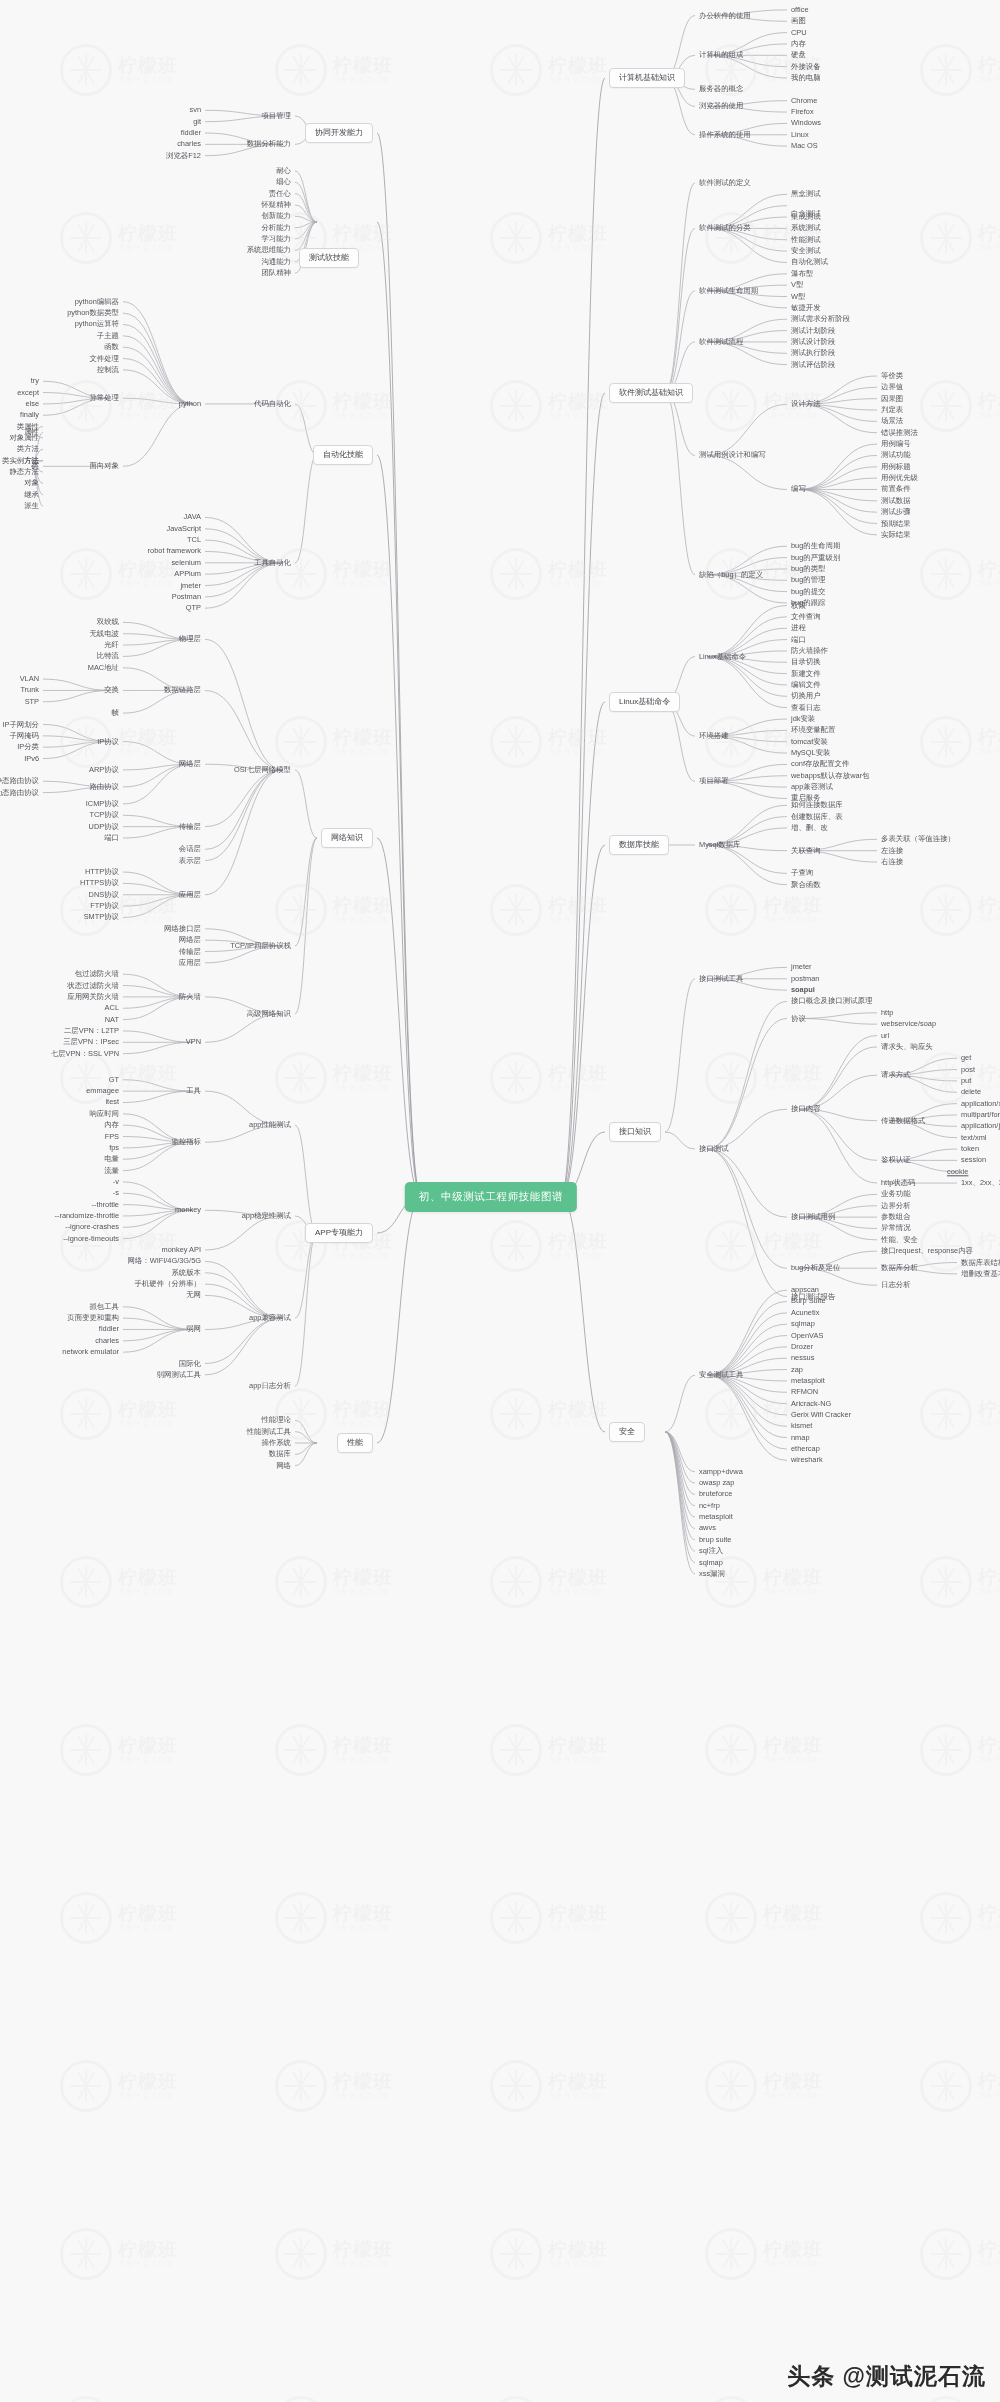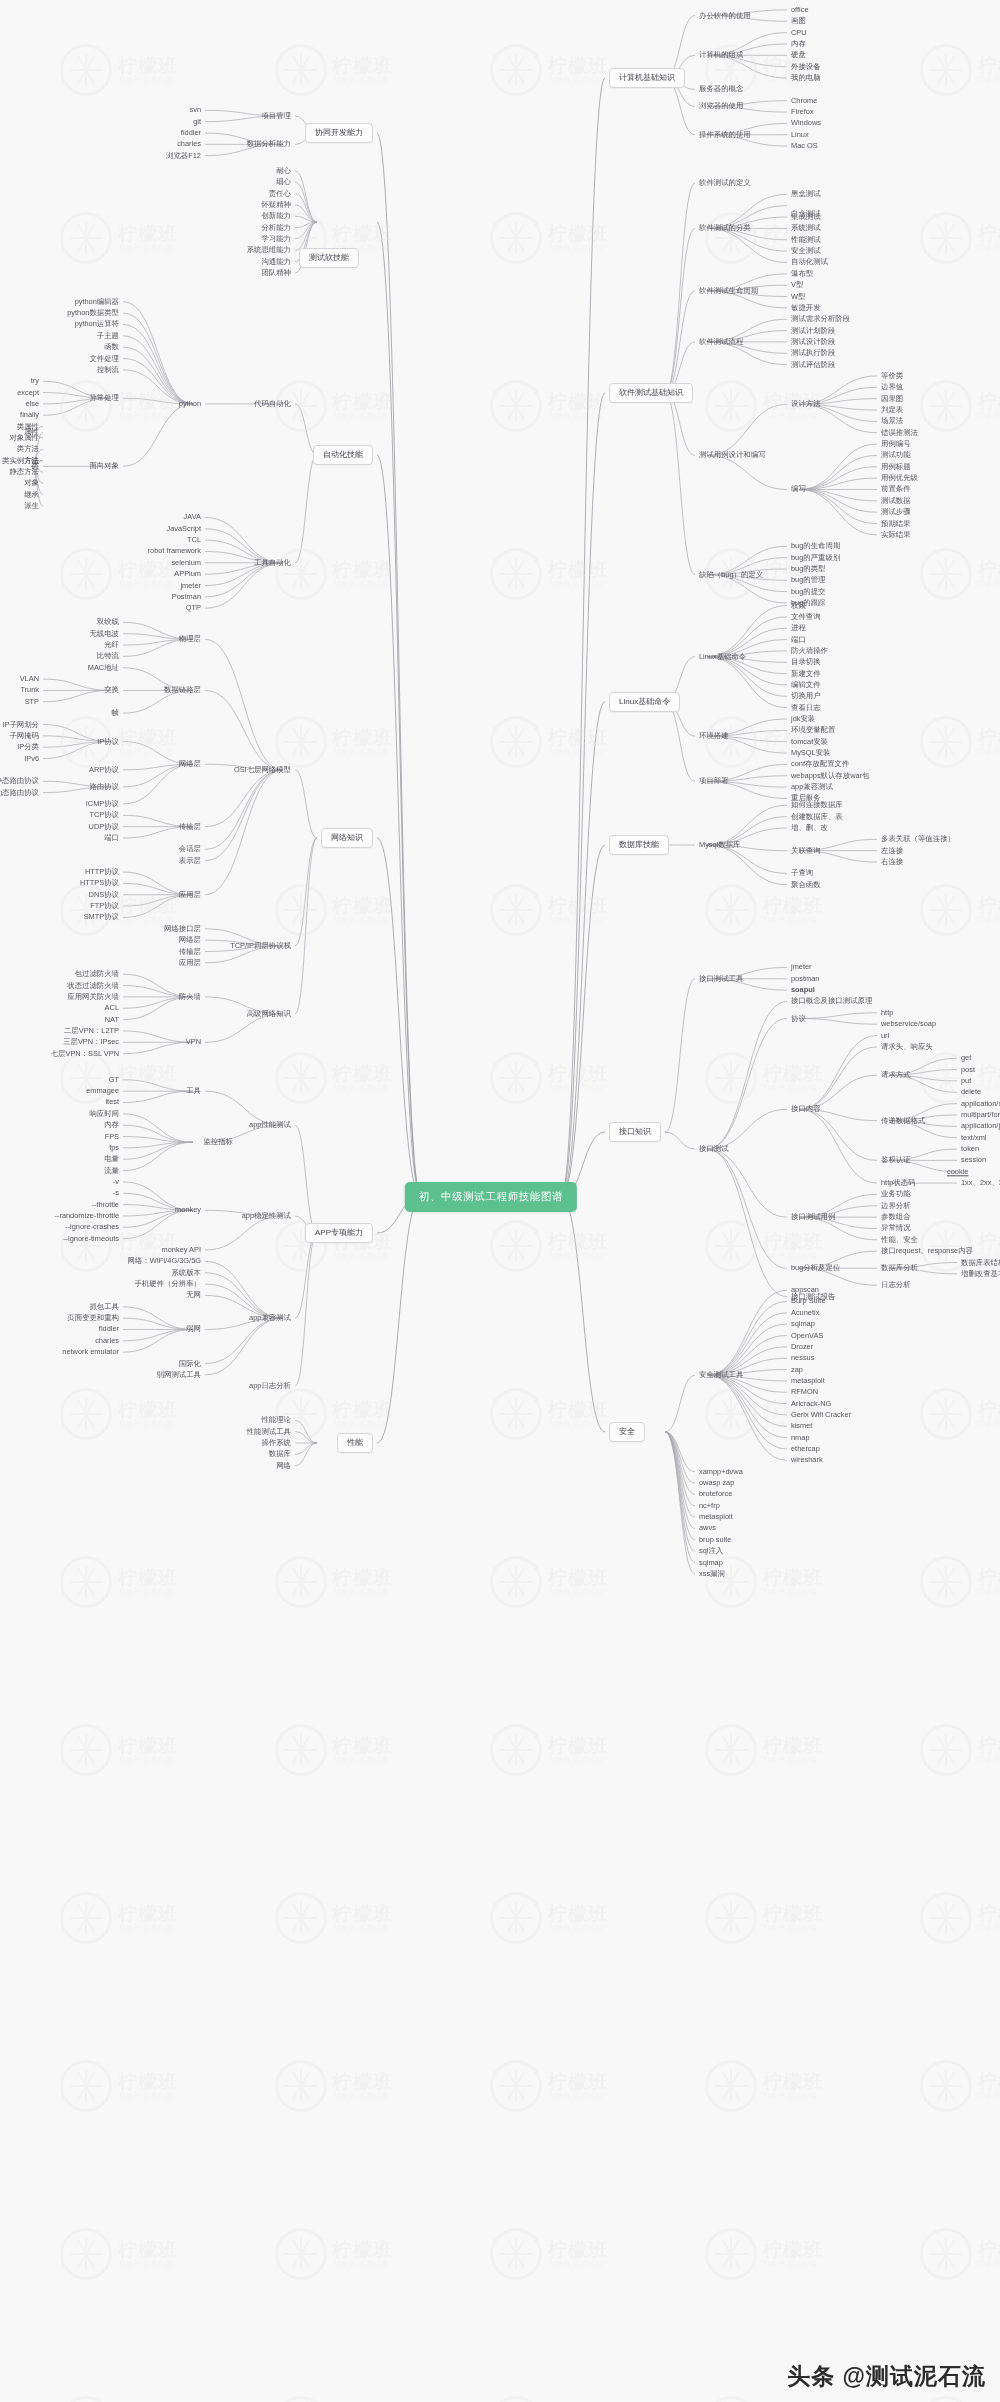--- a/index.html
+++ b/index.html
@@ -1240,21 +1240,21 @@
       <div class="node r" style="left: 201px; top: 1042.3px;">VPN</div>
       <div class="node r" style="left: 119px; top: 1030.95px;">二层VPN：L2TP</div>
       <div class="node r" style="left: 119px; top: 1042.3px;">三层VPN：IPsec</div>
       <div class="node r" style="left: 119px; top: 1053.65px;">七层VPN：SSL VPN</div>
       <div class="node r boxed" style="left: 373px; top: 1233px;">APP专项能力</div>
       <div class="node r" style="left: 291px; top: 1125.17px;">app性能测试</div>
       <div class="node r" style="left: 201px; top: 1091.12px;">工具</div>
       <div class="node r" style="left: 119px; top: 1079.77px;">GT</div>
       <div class="node r" style="left: 119px; top: 1091.12px;">emmagee</div>
       <div class="node r" style="left: 119px; top: 1102.47px;">itest</div>
-      <div class="node r" style="left: 201px; top: 1142.2px; margin-left: 32px;">监控指标</div>
+      <div class="node r" style="left: 201px; top: 1142.2px;">监控指标</div>
       <div class="node r" style="left: 119px; top: 1113.82px;">响应时间</div>
       <div class="node r" style="left: 119px; top: 1125.17px;">内存</div>
       <div class="node r" style="left: 119px; top: 1136.52px;">FPS</div>
       <div class="node r" style="left: 119px; top: 1147.87px;">fps</div>
       <div class="node r" style="left: 119px; top: 1159.22px; text-align: right;">电量</div>
       <div class="node r" style="left: 119px; top: 1170.57px;">流量</div>
       <div class="node r" style="left: 291px; top: 1215.97px;">app稳定性测试</div>
       <div class="node r" style="left: 201px; top: 1210.3px;">monkey</div>
       <div class="node r" style="left: 119px; top: 1181.92px;">-v</div>
       <div class="node r" style="left: 119px; top: 1193.27px;">-s</div>

